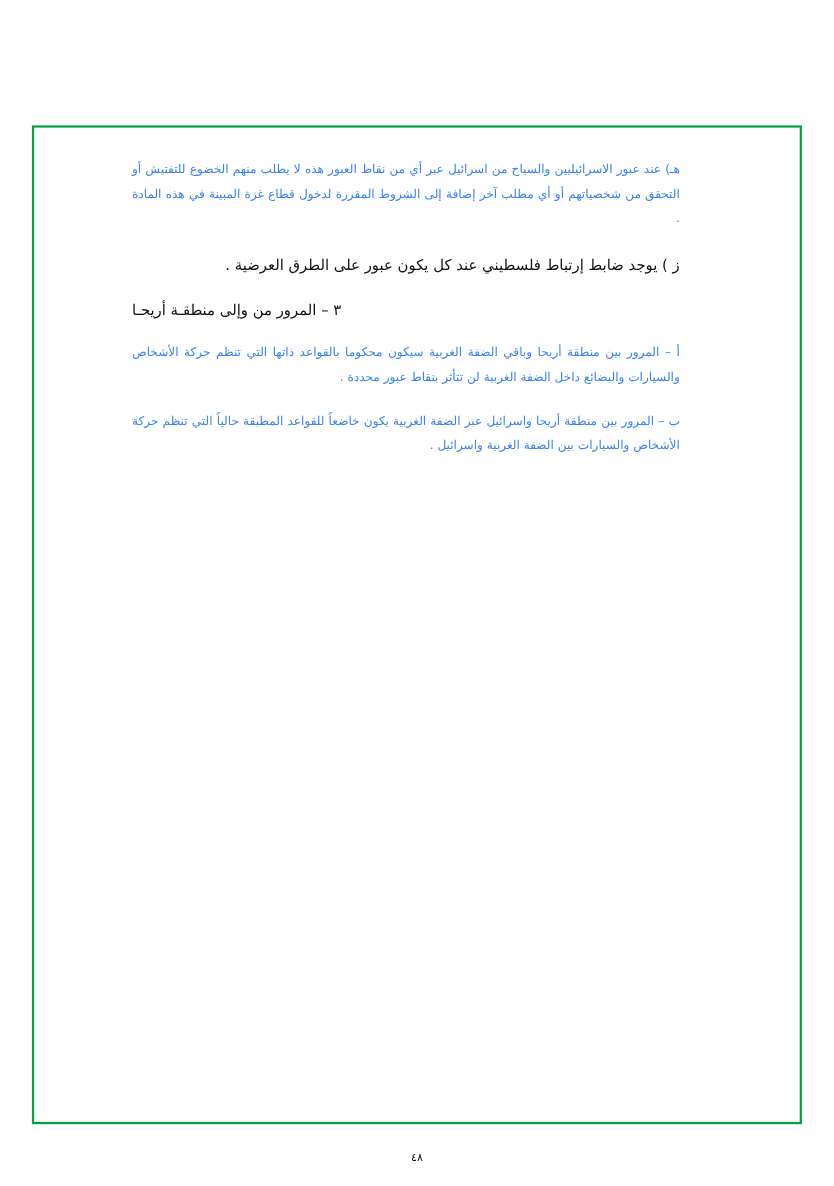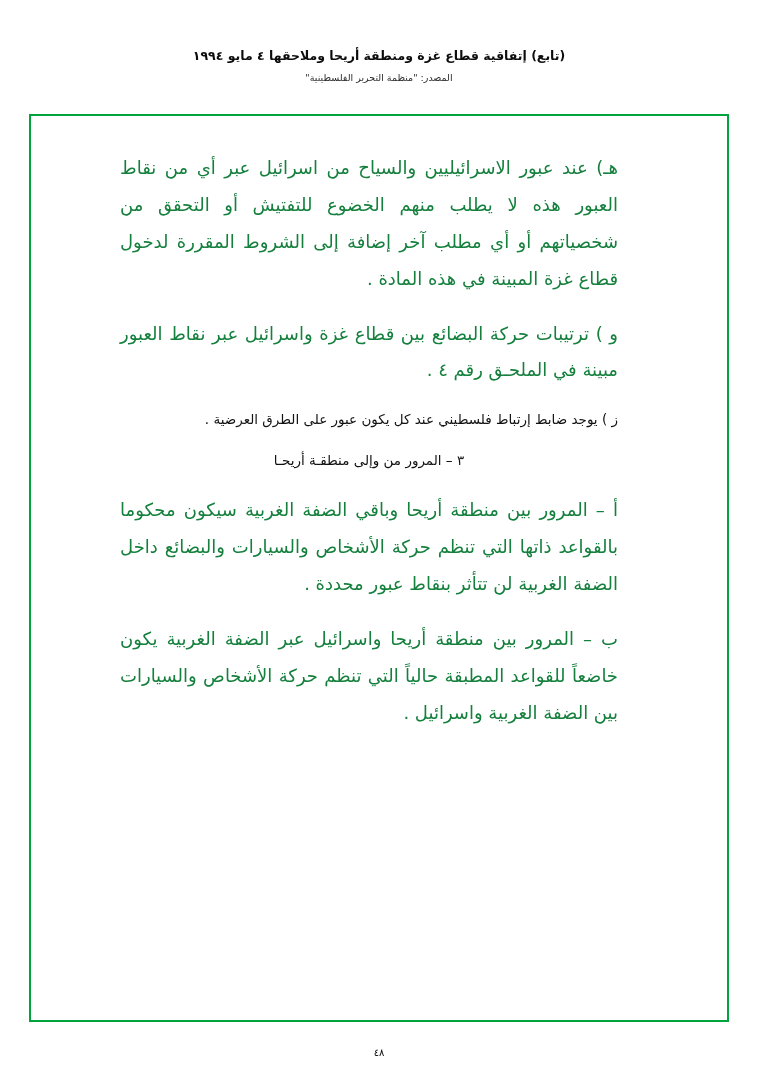--- a/index.html
+++ b/index.html
@@ -50,32 +50,32 @@
   }
   .body-content {
     position: absolute;
     top: 128px;
     right: 140px;
     left: 120px;
     direction: rtl;
     text-align: justify;
   }
   .para {
-    font-size: 18px;
+    font-size: 11px;
     line-height: 2.05;
     margin-bottom: 17px;
-    color: #15803d;
+    color: #3b82f6;
     text-align: justify;
     text-justify: inter-word;
   }
   .heading-line {
     font-size: 13.5px;
     line-height: 2.0;
     margin-bottom: 14px;
-    text-align: center;
+    text-align: left;
     color: #111111;
   }
   .single-line {
     font-size: 13.5px;
     line-height: 2.0;
     margin-bottom: 14px;
     text-align: right;
     color: #111111;
   }
   .footer {
@@ -87,34 +87,29 @@
     font-size: 10px;
     color: #111111;
   }
   .spacer-top { height: 4px; }
 </style>
 </head>
 <body>
 
 <div class="page">
 
-  <div class="header">
-    <div class="header-title">(تابع) إتفاقية قطاع غزة ومنطقة أريحا وملاحقها ٤ مايو ١٩٩٤</div>
-    <div class="header-source">المصدر: "منظمة التحرير الفلسطينية"</div>
-  </div>
 
   <div class="frame"></div>
 
   <div class="body-content">
     <div class="spacer-top"></div>
 
     <p class="para">هـ) عند عبور الاسرائيليين والسياح من اسرائيل عبر أي من نقاط العبور هذه لا يطلب منهم الخضوع للتفتيش أو التحقق من شخصياتهم أو أي مطلب آخر إضافة إلى الشروط المقررة لدخول قطاع غزة المبينة في هذه المادة .</p>
 
 
-    <p class="para">و ) ترتيبات حركة البضائع بين قطاع غزة واسرائيل عبر نقاط العبور مبينة في الملحـق رقم ٤ .</p>
 
     <p class="single-line">ز ) يوجد ضابط إرتباط فلسطيني عند كل يكون عبور على الطرق العرضية .</p>
 
     <p class="heading-line">٣ – المرور من وإلى منطقـة أريحـا</p>
 
     <p class="para">أ – المرور بين منطقة أريحا وباقي الضفة الغربية سيكون محكوما بالقواعد ذاتها التي تنظم حركة الأشخاص والسيارات والبضائع داخل الضفة الغربية لن تتأثر بنقاط عبور محددة .</p>
 
     <p class="para">ب – المرور بين منطقة أريحا واسرائيل عبر الضفة الغربية يكون خاضعاً للقواعد المطبقة حالياً التي تنظم حركة الأشخاص والسيارات بين الضفة الغربية واسرائيل .</p>
   </div>
 

